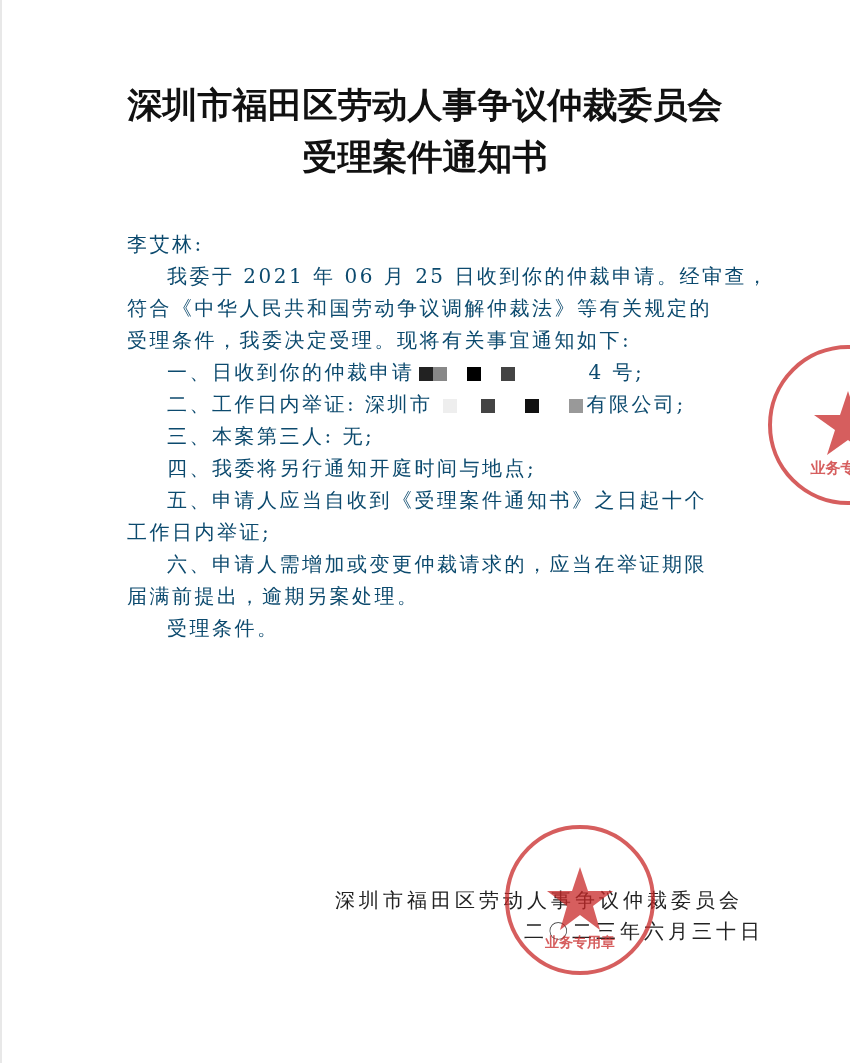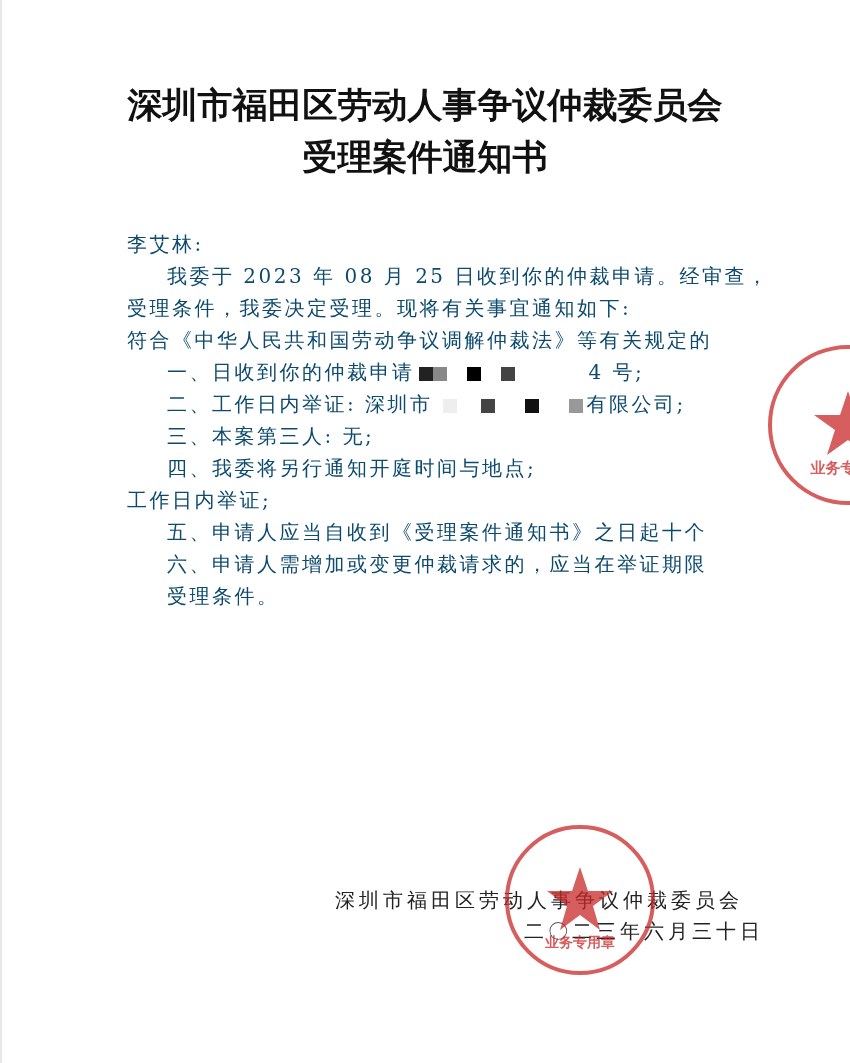--- a/index.html
+++ b/index.html
@@ -34,34 +34,35 @@
 </head>
 <body>
 
 <div class="left-edge"></div>
 
 <div class="title t1">深圳市福田区劳动人事争议仲裁委员会</div>
 <div class="title t2">受理案件通知书</div>
 
 <div class="body-text" style="top:228px;">
   <div class="line">李艾林:</div>
-  <div class="line indent">我委于 2023 年 08 月 25 日收到你的仲裁申请。经审查，</div>
+  <div class="line indent">我委于 2021 年 06 月 25 日收到你的仲裁申请。经审查，</div>
+  <div class="line">符合《中华人民共和国劳动争议调解仲裁法》等有关规定的</div>
   <div class="line">受理条件，我委决定受理。现将有关事宜通知如下:</div>
-  <div class="line">符合《中华人民共和国劳动争议调解仲裁法》等有关规定的</div>
   <div class="line indent">
     <span>一、日收到你的仲裁申请</span><span class="redact" style="background:#222;"></span><span class="redact" style="background:#888;margin-left:-4px;"></span><span class="redact" style="background:#000;margin-left:16px;"></span><span class="redact" style="background:#444;margin-left:16px;"></span><span style="display:inline-block;width:70px;"></span><span>4 号;</span>
   </div>
   <div class="line indent">
     <span>二、工作日内举证: 深圳市</span><span class="redact" style="background:#eee;margin-left:10px;"></span><span class="redact" style="background:#444;margin-left:20px;"></span><span class="redact" style="background:#111;margin-left:26px;"></span><span class="redact" style="background:#999;margin-left:26px;"></span><span>有限公司;</span>
   </div>
   <div class="line indent">三、本案第三人: 无;</div>
   <div class="line indent">四、我委将另行通知开庭时间与地点;</div>
+  <div class="line indent">五、申请人应当自收到《受理案件通知书》之日起十个</div>
   <div class="line">工作日内举证;</div>
-  <div class="line indent">五、申请人应当自收到《受理案件通知书》之日起十个</div>
   <div class="line indent">六、申请人需增加或变更仲裁请求的，应当在举证期限</div>
+  <div class="line">届满前提出，逾期另案处理。</div>
   <div class="line indent">受理条件。</div>
 </div>
 
 <div class="sig" style="left:335px; top:887px;">深圳市福田区劳动人事争议仲裁委员会</div>
 <div class="sig" style="left:492px; top:918px;margin-left:32px;">二〇二三年六月三十日</div>
 
 <div class="stamp" style="left:505px; top:825px;">
   <svg width="142" height="142" viewBox="0 0 142 142">
     <polygon points="71,38 79,62 104,62 84,77 91,101 71,86 51,101 58,77 38,62 63,62" fill="rgba(200,40,40,0.85)"></polygon>
     <text x="71" y="118" text-anchor="middle" font-size="14" font-weight="bold" fill="rgba(200,40,40,0.85)" font-family="DejaVu Serif, serif">业务专用章</text>

